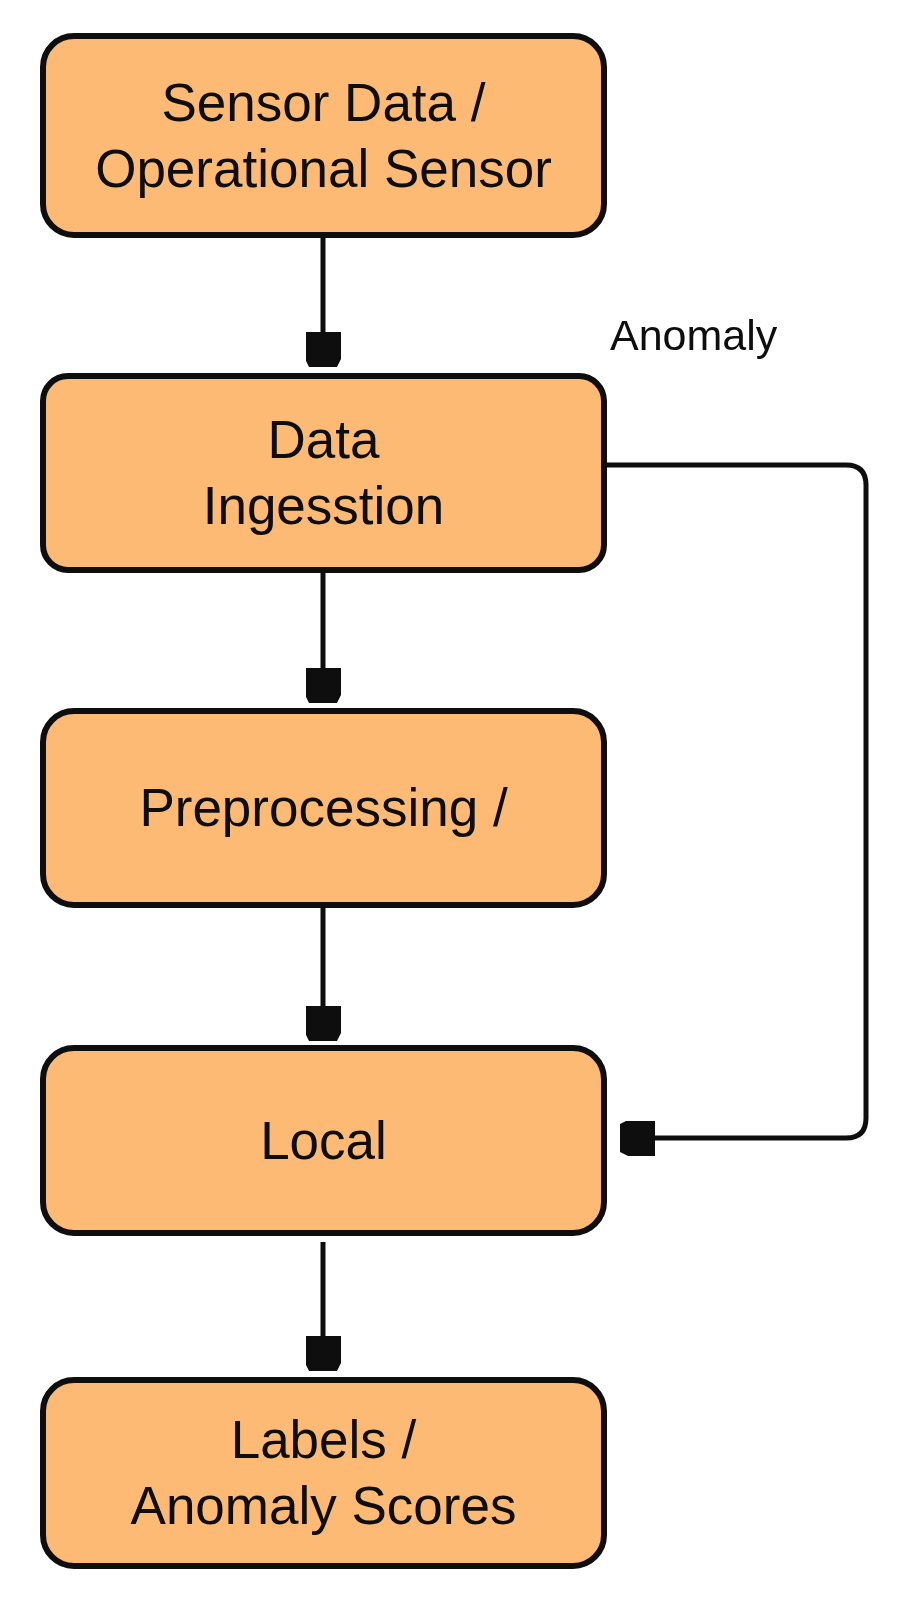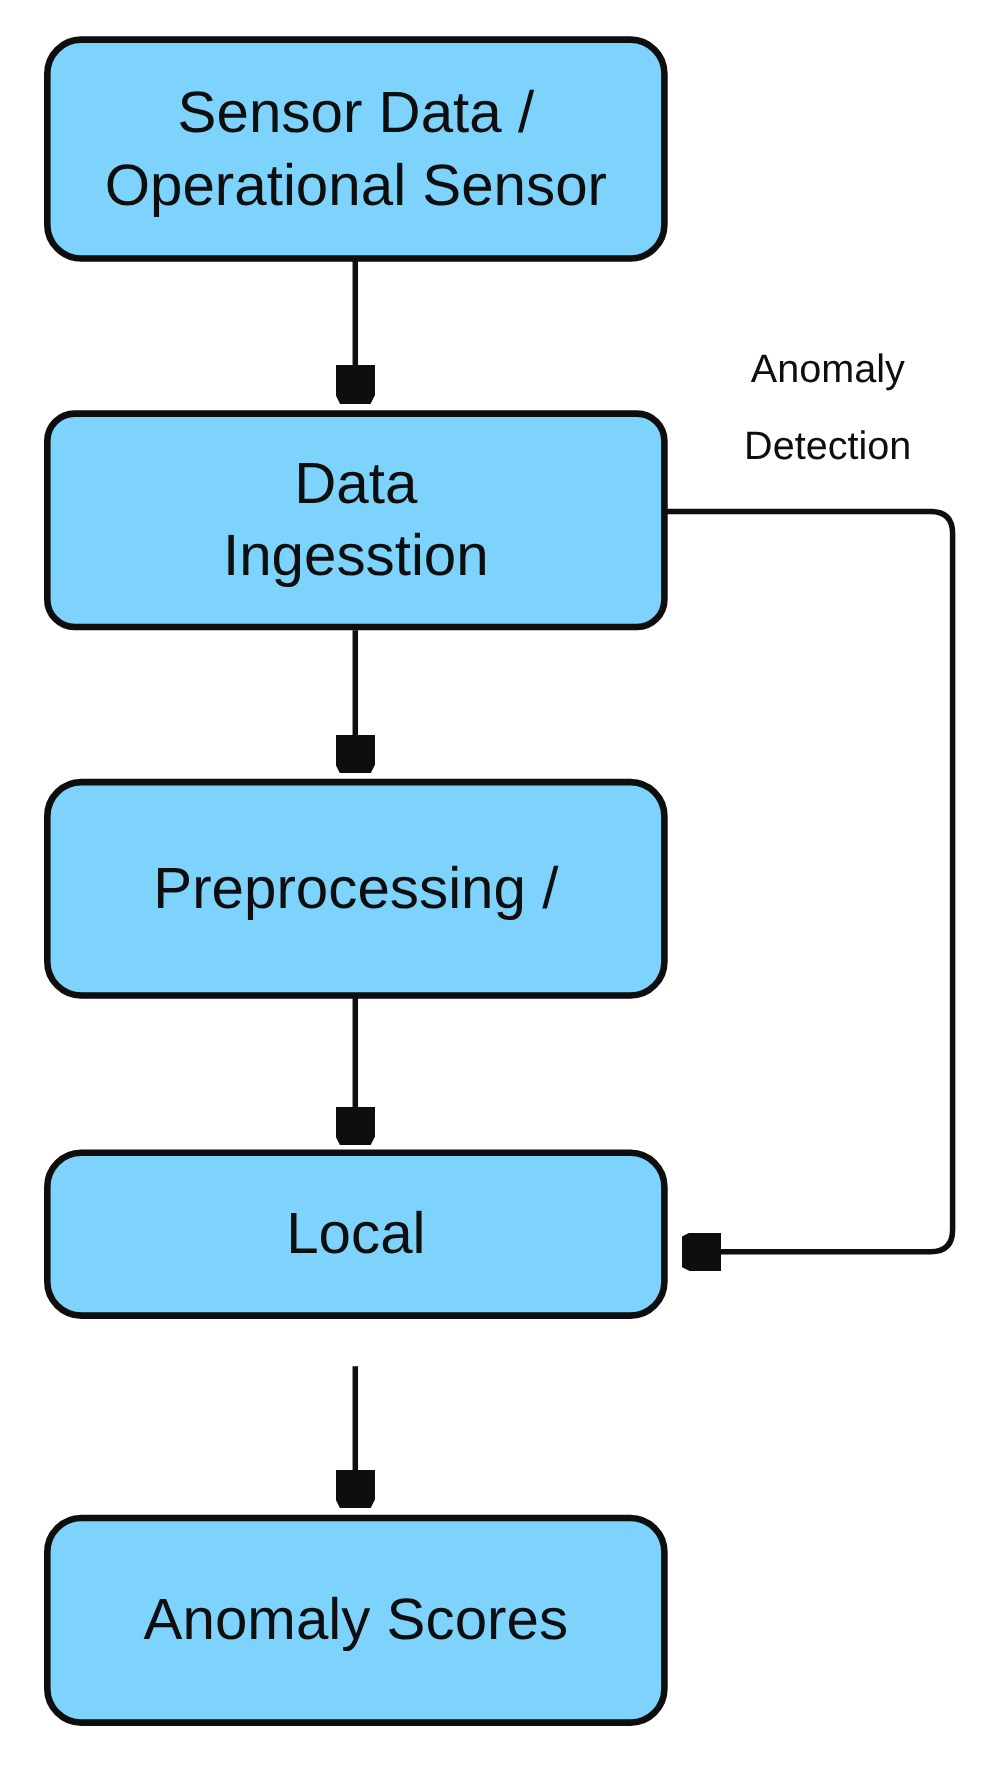--- a/index.html
+++ b/index.html
@@ -28,42 +28,41 @@
     stroke-width: 5;
     fill: none;
   }
   .node {
     position: absolute;
     left: 40px;
     width: 567px;
     box-sizing: border-box;
     border: 6px solid #0e0e0e;
     border-radius: 34px;
-    background: #7dd3fc;
+    background: #fdba74;
     display: flex;
     flex-direction: column;
     align-items: center;
     justify-content: center;
     text-align: center;
     font-size: 53px;
     line-height: 66px;
     white-space: nowrap;
   }
   .n1 { top: 33px;   height: 205px; }
   .n2 { top: 373px;  height: 200px; border-radius: 28px; }
   .n3 { top: 708px;  height: 200px; }
-  .n4 { top: 1045px; height: 154px; }
+  .n4 { top: 1045px; height: 191px; }
   .n5 { top: 1377px; height: 192px; }
   .edge-label {
     position: absolute;
     left: 610px;
     top: 300px;
     width: 285px;
-    text-align: center;
-    font-size: 36px;
+    font-size: 43px;
     line-height: 70px;
     white-space: nowrap;
   }
   .edge-label span, .node span { display: block; }
 </style>
 </head>
 <body>
 
 <div class="canvas">
 
@@ -92,21 +91,21 @@
 
   <div class="node n3">
     <span>Preprocessing /</span>
   </div>
 
   <div class="node n4">
     <span>Local</span>
   </div>
 
   <div class="node n5">
+    <span>Labels /</span>
     <span>Anomaly Scores</span>
   </div>
 
   <div class="edge-label">
     <span>Anomaly</span>
-    <span>Detection</span>
   </div>
 
 </div>
 
 </body></html>

